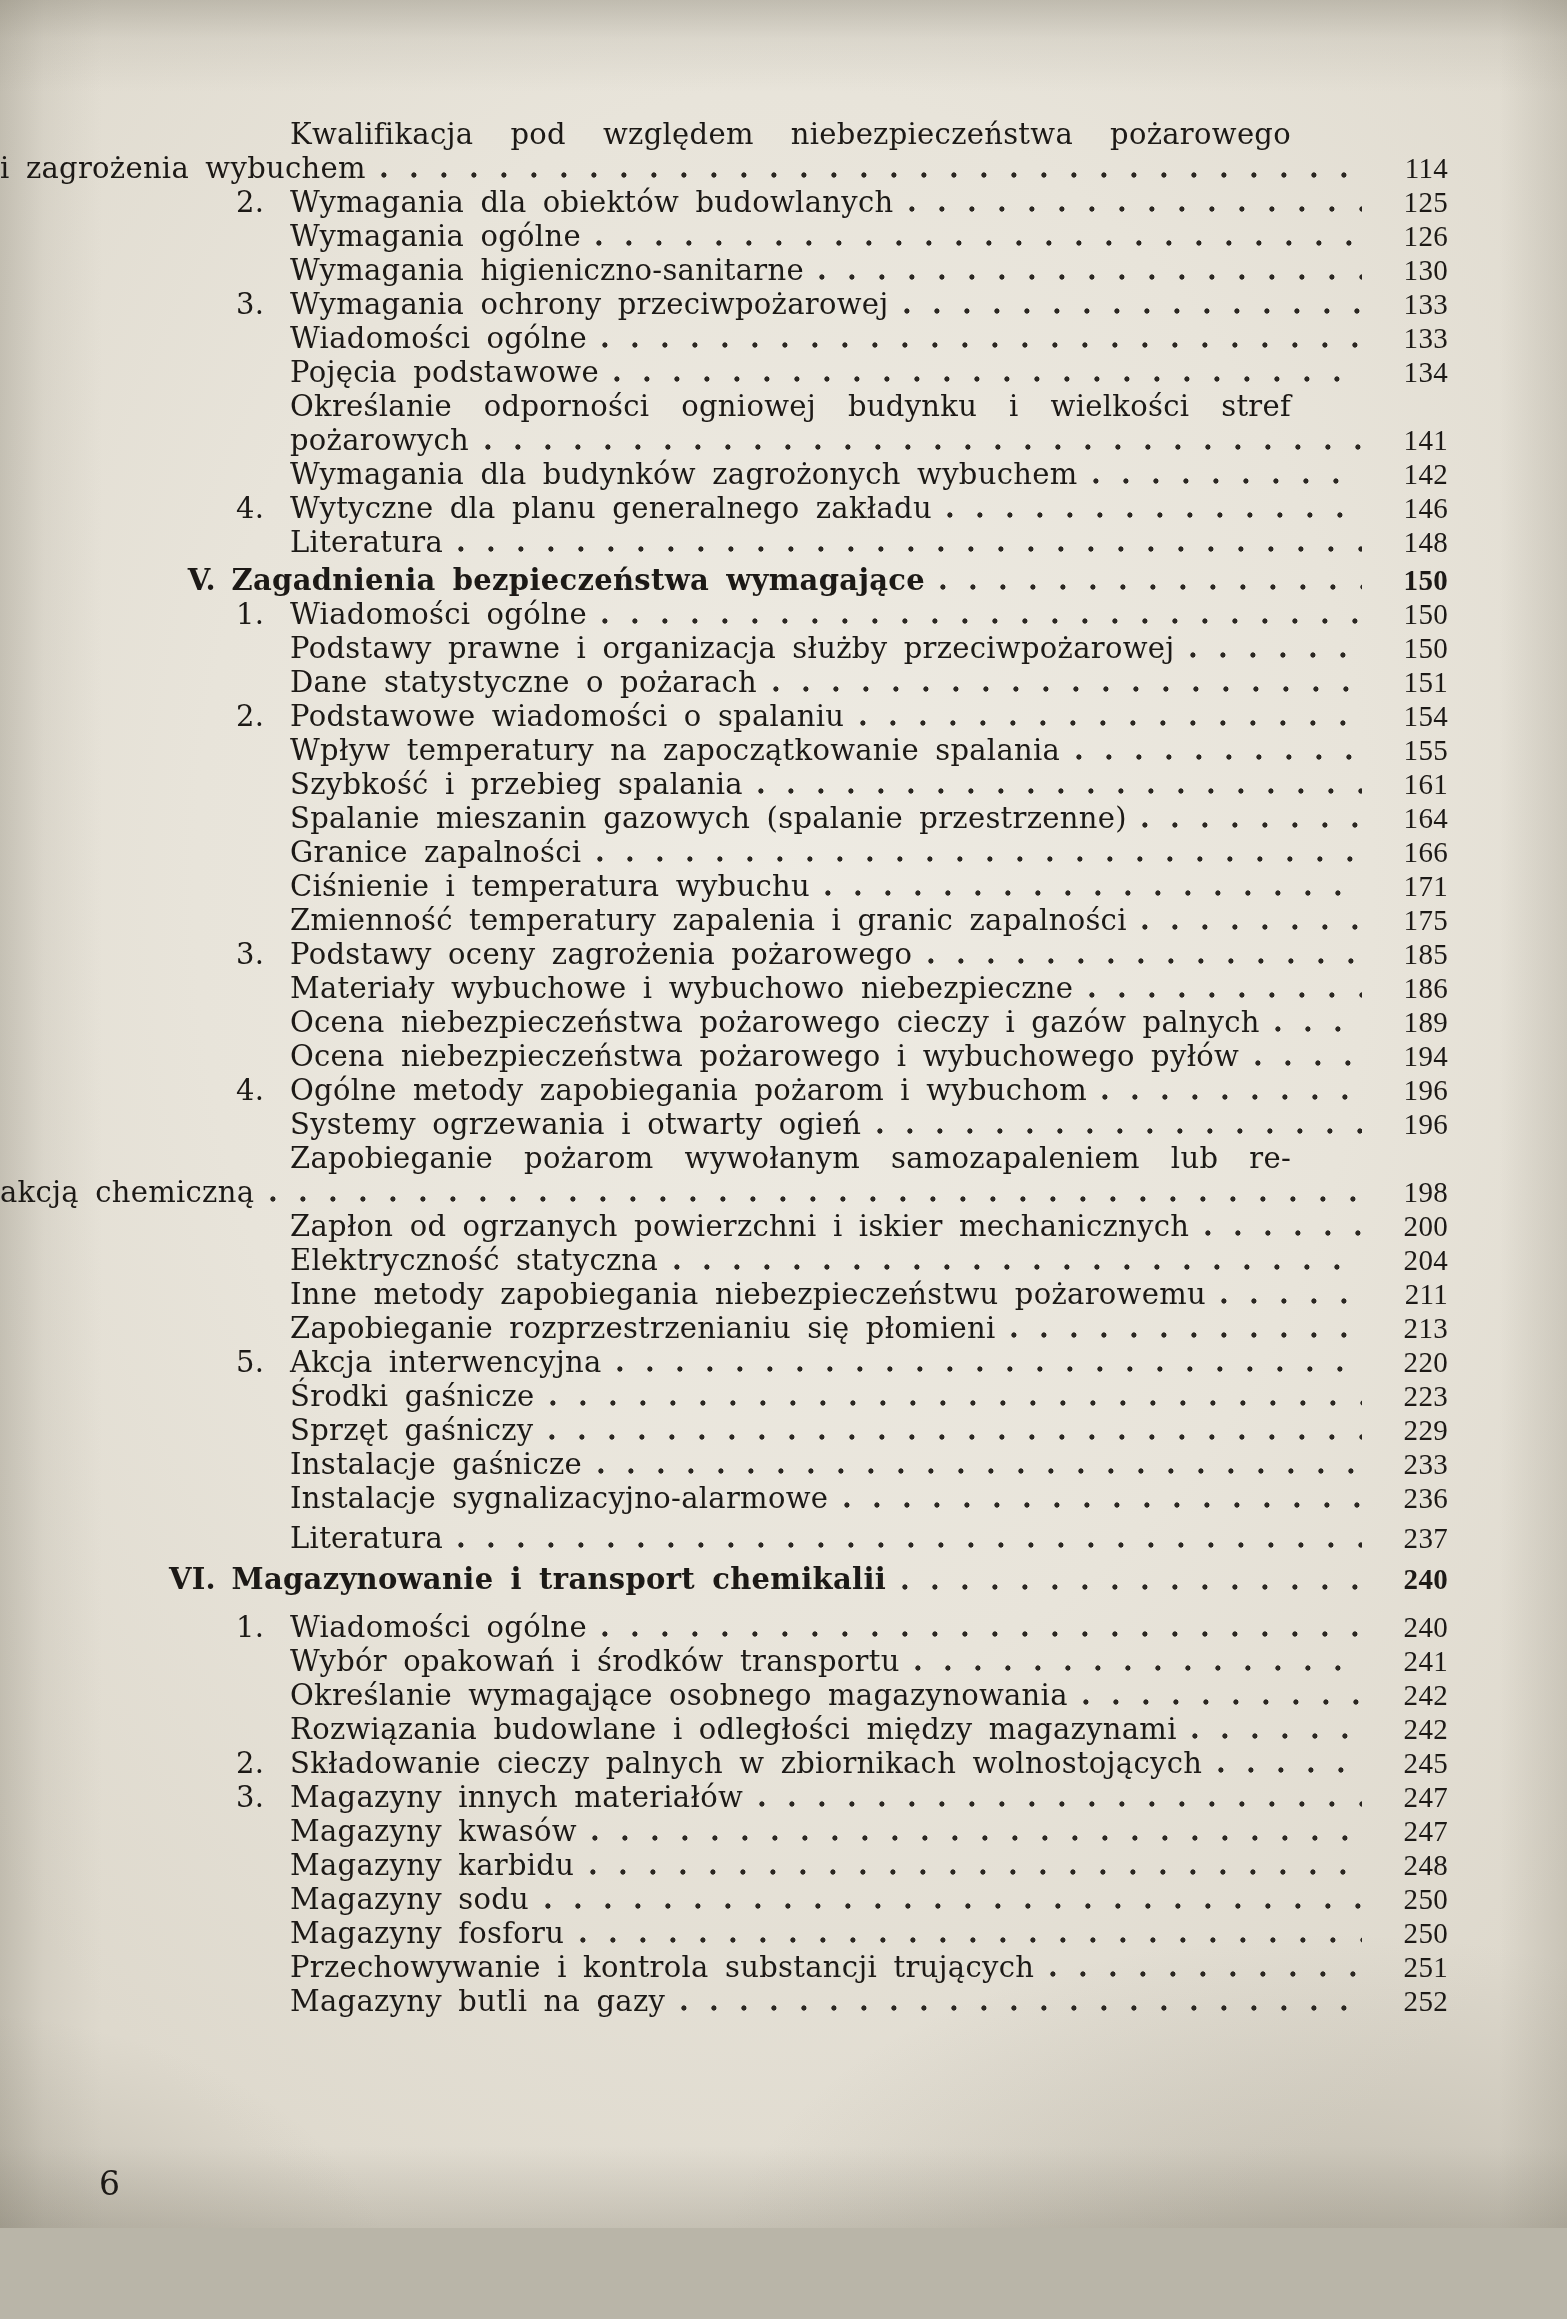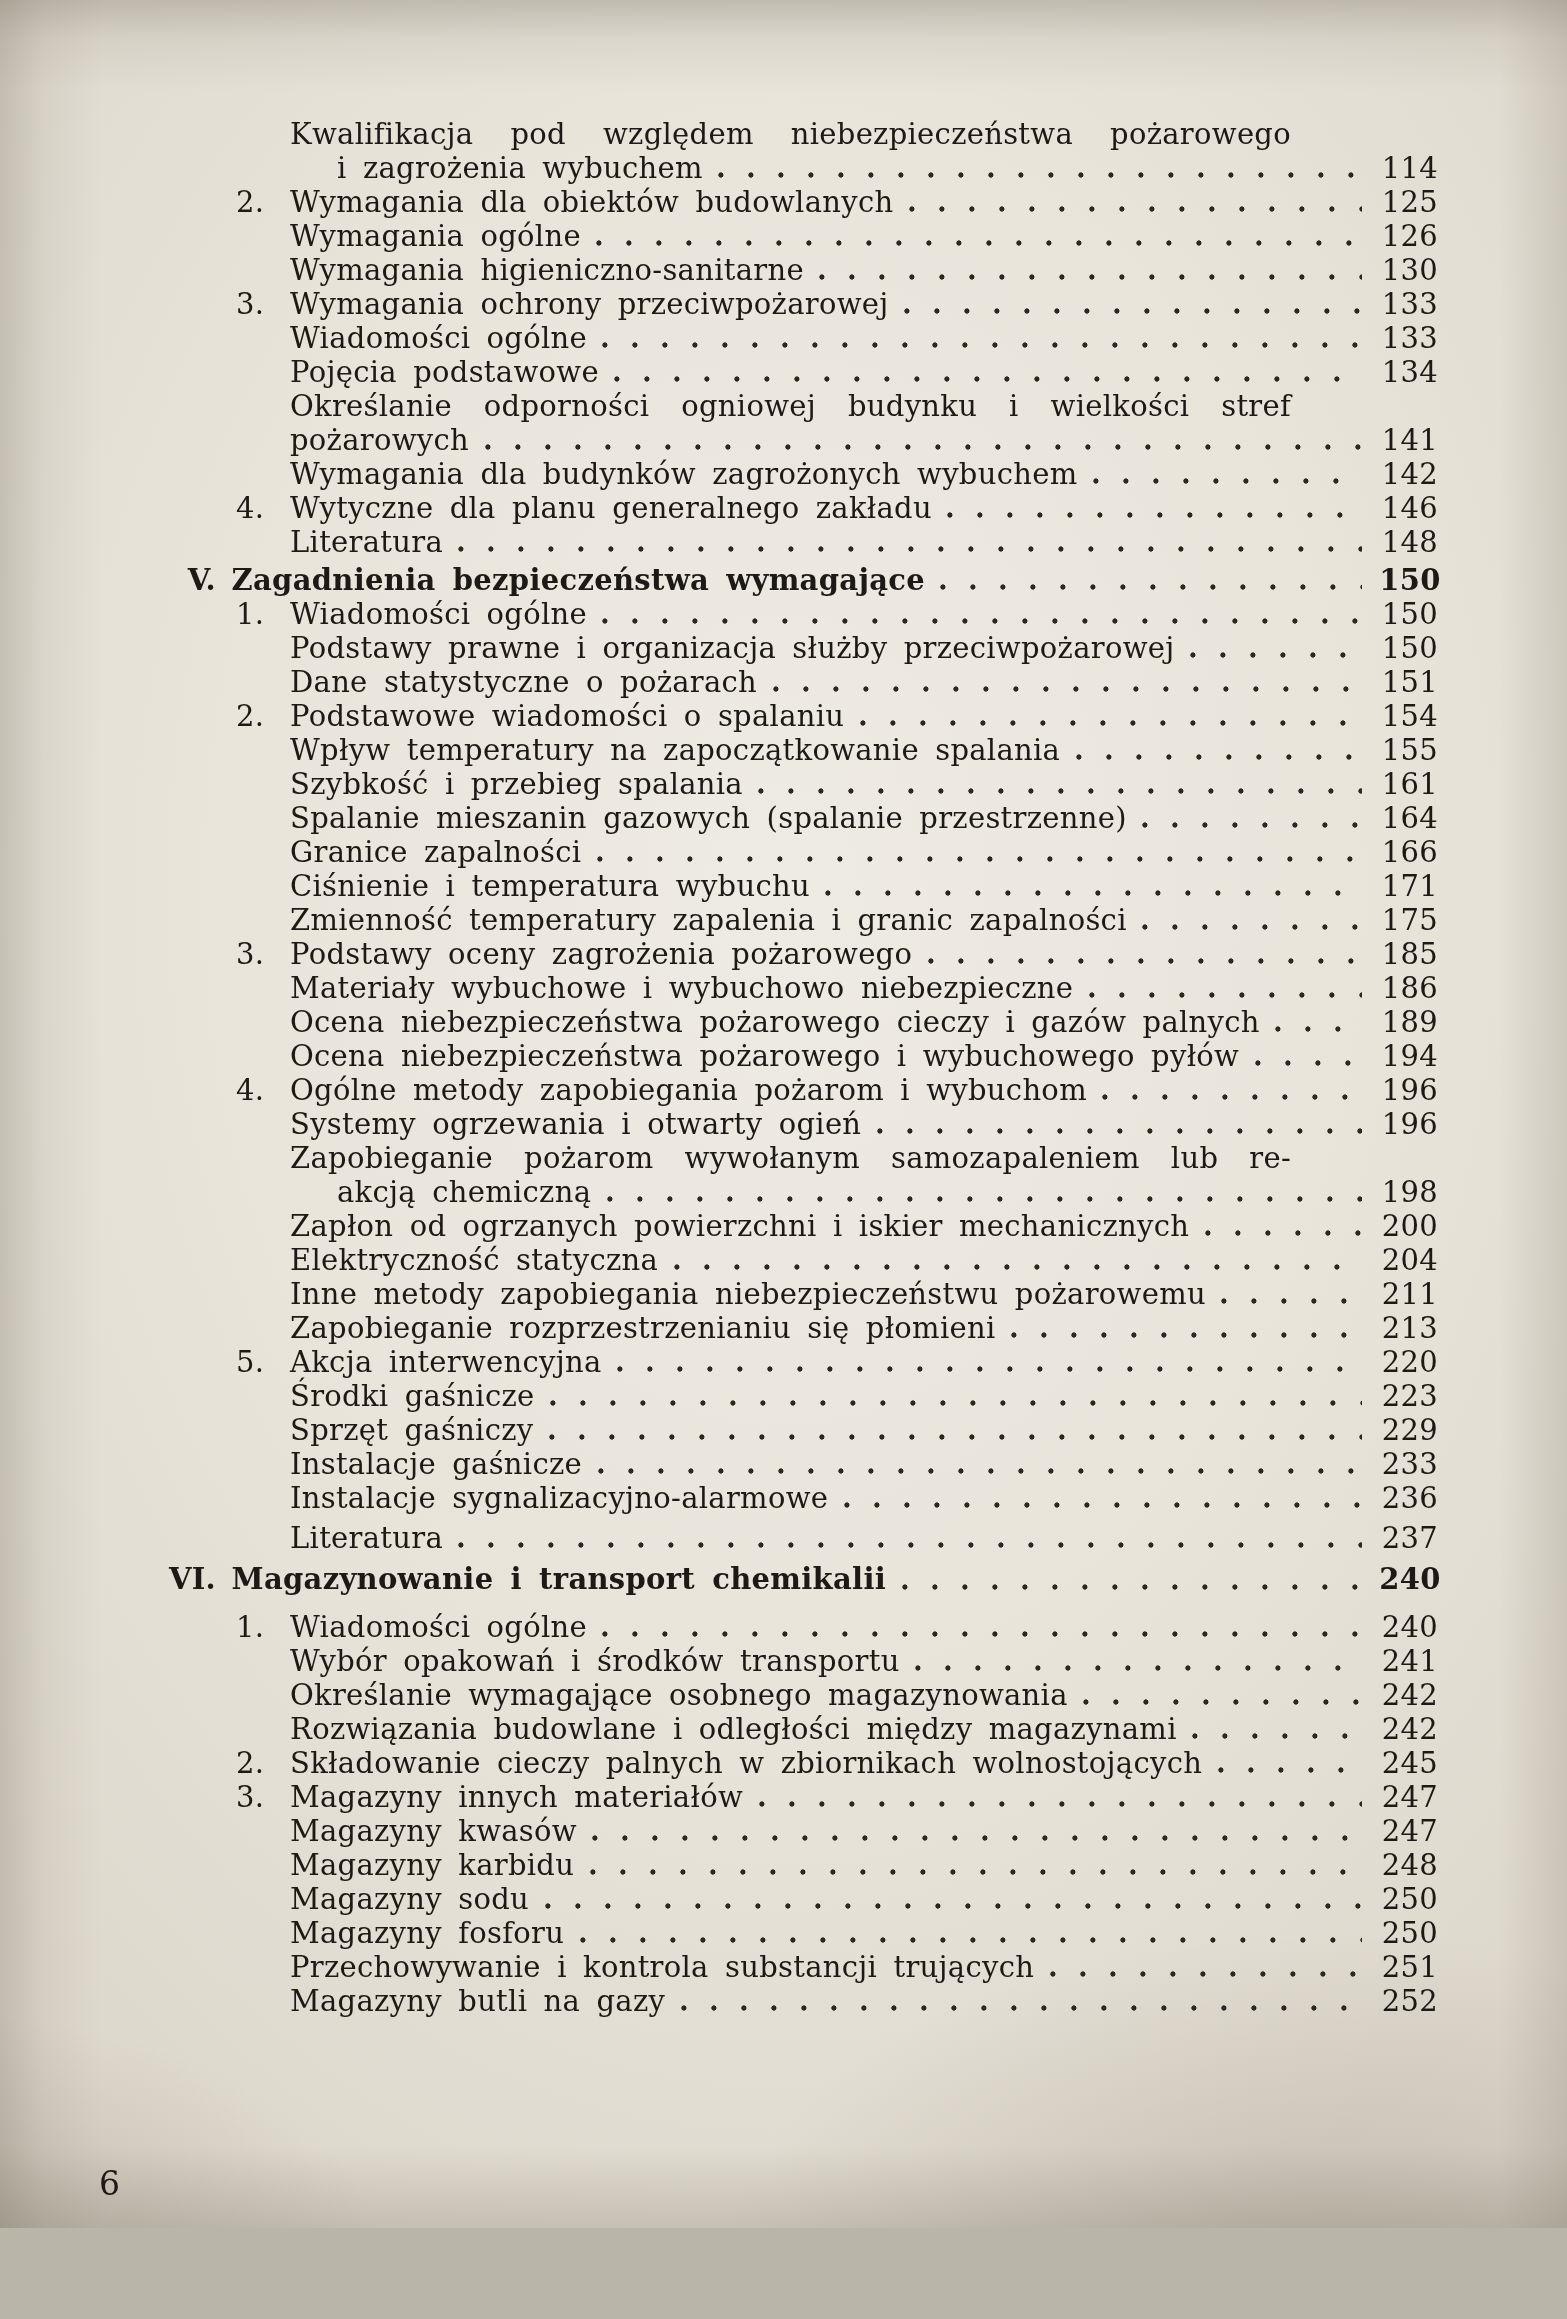--- a/index.html
+++ b/index.html
@@ -33,37 +33,37 @@
     letter-spacing: 0.3px;
     word-spacing: 6.8px;
     color: #1c1916;
   }
   .row .num { flex: none; }
   .roman { padding-left: 146px; font-weight: bold; }
   .roman .num { width: 70px; text-align: right; margin-right: 15.5px; }
   .numbered { padding-left: 236px; }
   .numbered .num { width: 31px; margin-right: 23px; }
   .sub { padding-left: 290px; }
-  .cont { padding-left: 337px; }
+  .cont { }
   .txt { flex: none; white-space: nowrap; }
   .stretch { padding-right: 157px; }
   .stretch .txt {
     flex: 1; white-space: normal;
     text-align: justify; text-align-last: justify;
   }
   .leader {
     flex: 1;
     min-width: 0;
     margin: 0 9.7px 0 15.5px;
     background-image: radial-gradient(circle at 2.9px 2.9px, #2b2722 2.2px, rgba(43,39,34,0) 2.9px);
     background-size: 30px 5.8px;
     background-repeat: repeat-x;
     background-position: 0 21.3px;
   }
-  .pg { flex: none; min-width: 76px; text-align: center; }
+  .pg { flex: none; min-width: 76px; text-align: right; font-family: Liberation Serif, serif; }
   .bold { font-weight: bold; }
   .folio {
     position: absolute;
     left: 99px; top: 2164px;
     font-size: 33px;
     color: #1c1916;
   }
 </style>
 </head>
 <body>

